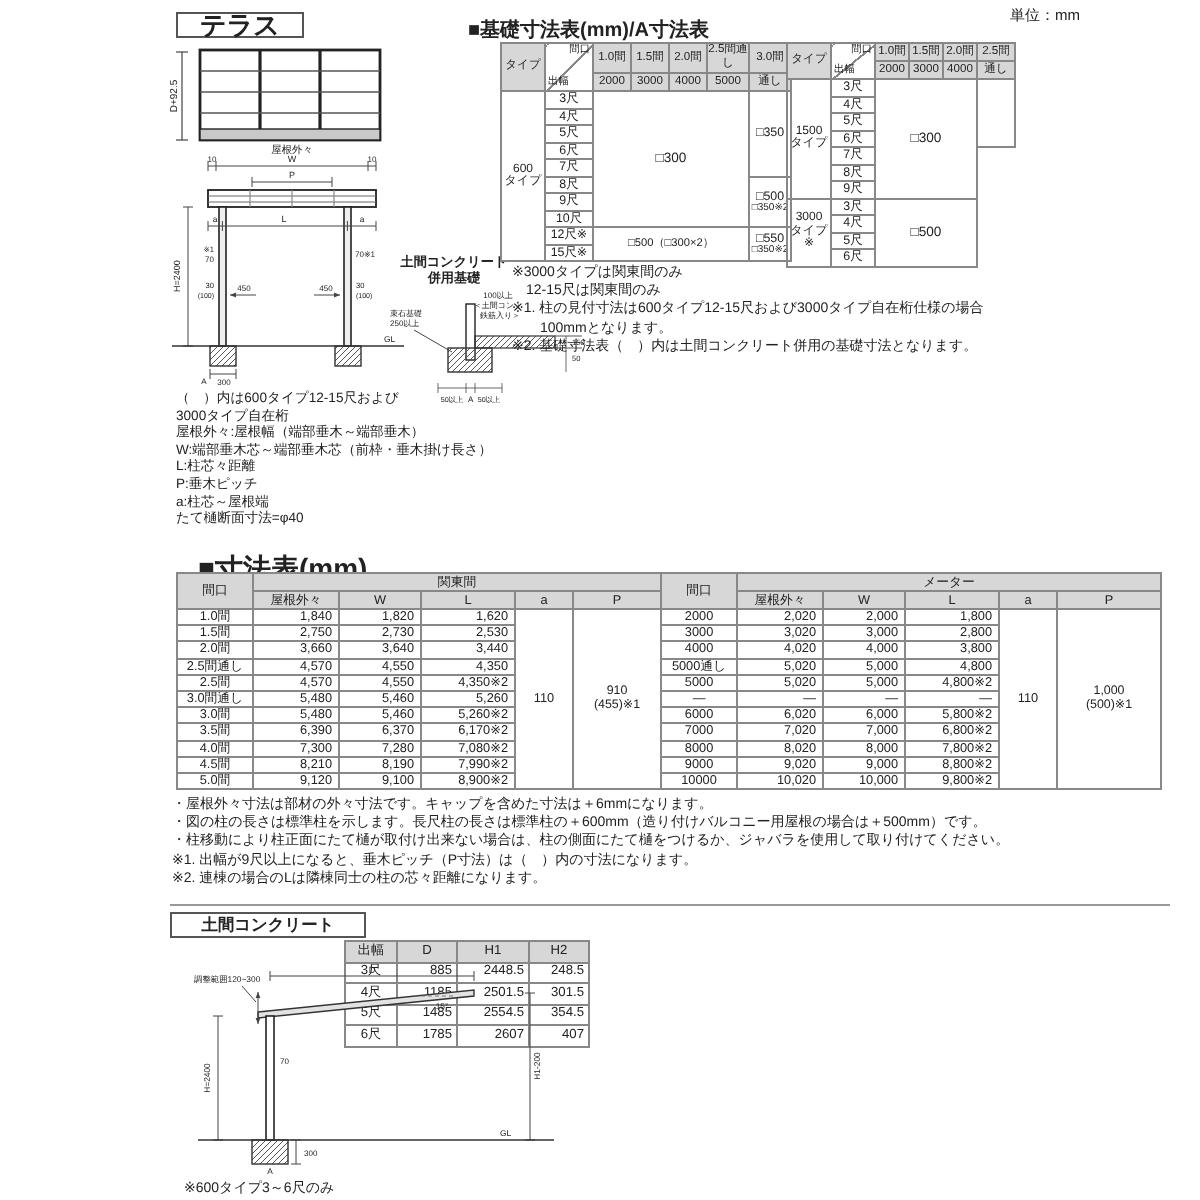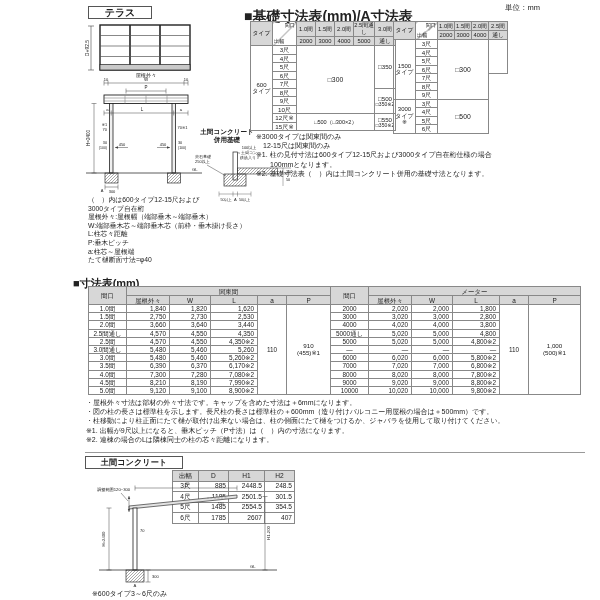--- a/index.html
+++ b/index.html
@@ -31,21 +31,21 @@
 
 .ct td{font-size:6.6px;line-height:8px;height:10.5px}
 .ct td.num{text-align:right;padding-right:2px}
 .titlebox{border:1px solid #555;text-align:center;font-weight:bold}
 .notes div{white-space:nowrap}
 svg text{fill:#222}
 </style>
 </head>
 <body>
 
-<div class="abs titlebox" style="left:88px;top:6px;width:64px;height:13px;font-size:10px;line-height:12px">テラス</div>
+<div class="abs titlebox" style="left:88px;top:6px;width:64px;height:13px;font-size:13px;line-height:12px">テラス</div>
 
 <svg class="abs" style="left:84px;top:21px" width="112" height="53" viewBox="0 0 112 53">
   <line x1="7" y1="5" x2="7" y2="49" stroke="#444" stroke-width="0.6"></line>
   <line x1="4" y1="5" x2="10" y2="5" stroke="#444" stroke-width="0.6"></line>
   <line x1="4" y1="49" x2="10" y2="49" stroke="#444" stroke-width="0.6"></line>
   <text x="4.5" y="27" transform="rotate(-90 4.5 27)" text-anchor="middle" font-size="5">D+92.5</text>
   <rect x="16" y="4" width="90" height="45" fill="none" stroke="#222" stroke-width="1.4"></rect>
   <line x1="46" y1="4" x2="46" y2="49" stroke="#222" stroke-width="1.6"></line>
   <line x1="76" y1="4" x2="76" y2="49" stroke="#222" stroke-width="1.6"></line>
   <line x1="16" y1="14.5" x2="106" y2="14.5" stroke="#555" stroke-width="0.7"></line>
@@ -155,21 +155,21 @@
   <line x1="26" y1="47.5" x2="26" y2="52.5" stroke="#444" stroke-width="0.4"></line>
   <line x1="40" y1="47.5" x2="40" y2="52.5" stroke="#444" stroke-width="0.4"></line>
   <line x1="44.5" y1="47.5" x2="44.5" y2="52.5" stroke="#444" stroke-width="0.4"></line>
   <line x1="58" y1="47.5" x2="58" y2="52.5" stroke="#444" stroke-width="0.4"></line>
   <text x="33" y="57" text-anchor="middle" font-size="3.6">50以上</text>
   <text x="42.3" y="57" text-anchor="middle" font-size="4">A</text>
   <text x="51.5" y="57" text-anchor="middle" font-size="3.6">50以上</text>
 </svg>
 
 <div class="abs" style="left:505px;top:3px;font-size:7.5px">単位：mm</div>
-<div class="abs bold" style="left:244px;top:8px;font-size:14px">■基礎寸法表(mm)/A寸法表</div>
+<div class="abs bold" style="left:234px;top:8px;font-size:10px">■基礎寸法表(mm)/A寸法表</div>
 
 <table class="ft abs" style="left:250px;top:21px">
   <colgroup>
       <col style="width:22px">
       <col style="width:24px">
       <col style="width:19px">
       <col style="width:19px">
       <col style="width:19px">
       <col style="width:21px">
       <col style="width:21px">
@@ -319,21 +319,21 @@
   </table>
 
 <div class="abs notes" style="left:256px;top:132px;font-size:7px;line-height:9.2px">
     <div>※3000タイプは関東間のみ</div>
     <div>　12-15尺は関東間のみ</div>
     <div>※1. 柱の見付寸法は600タイプ12-15尺および3000タイプ自在桁仕様の場合</div>
     <div>　　100mmとなります。</div>
     <div>※2. 基礎寸法表（　）内は土間コンクリート併用の基礎寸法となります。</div>
   </div>
 
-<div class="abs bold" style="left:73px;top:276px;font-size:11px">■寸法表(mm)</div>
+<div class="abs bold" style="left:99px;top:276px;font-size:14px">■寸法表(mm)</div>
 
 <table class="dt abs" style="left:88px;top:286px">
   <colgroup>
     <col style="width:38px">
       <col style="width:43px">
       <col style="width:41px">
       <col style="width:47px">
       <col style="width:29px">
       <col style="width:44px">
     <col style="width:38px">

